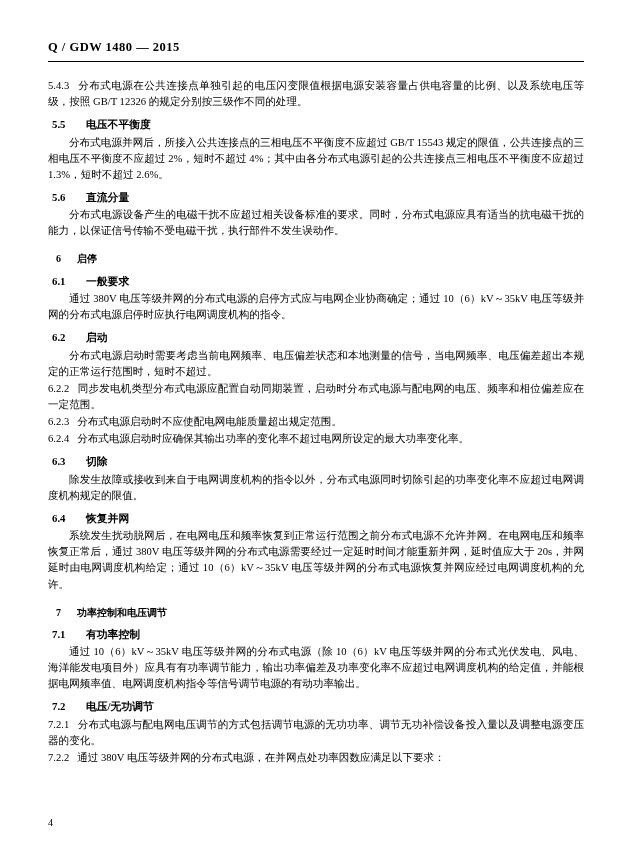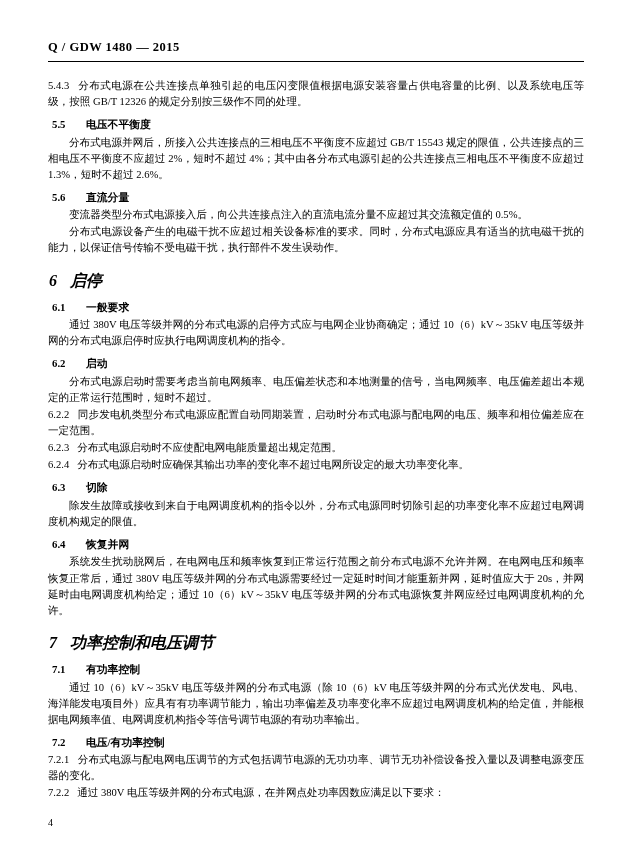--- a/index.html
+++ b/index.html
@@ -53,24 +53,23 @@
   .heading {
     margin: 6px 0 2px 4px;
     font-weight: bold;
     font-size: 10.8px;
   }
   .heading .num {
     display: inline-block;
     min-width: 34px;
   }
   .heading-major {
-    margin: 12px 0 4px 1px;
+    margin: 12px 0 4px 8px;
     font-weight: bold;
-    font-size: 16px;
-    font-style: italic;
+    font-size: 10px;
   }
   .heading-major .num {
     display: inline-block;
     min-width: 21px;
   }
   .pagenum {
     position: absolute;
     left: 48px;
     bottom: 18px;
     font-size: 10px;
@@ -82,36 +81,35 @@
 <div class="page">
 
   <div class="header">Q / GDW  1480 — 2015</div>
   <hr class="rule">
 
   <div class="body-block" id="content-root">
       <p class="para indent-hang"><span class="lbl">5.4.3</span>&nbsp;&nbsp;&nbsp;<span>分布式电源在公共连接点单独引起的电压闪变限值根据电源安装容量占供电容量的比例、以及系统电压等级，按照 GB/T 12326 的规定分别按三级作不同的处理。</span></p>
       <div class="heading"><span class="num">5.5</span><span>电压不平衡度</span></div>
       <p class="para indent-2">分布式电源并网后，所接入公共连接点的三相电压不平衡度不应超过 GB/T 15543 规定的限值，公共连接点的三相电压不平衡度不应超过 2%，短时不超过 4%；其中由各分布式电源引起的公共连接点三相电压不平衡度不应超过 1.3%，短时不超过 2.6%。</p>
       <div class="heading"><span class="num">5.6</span><span>直流分量</span></div>
-      <p class="para indent-2">变流器类型分布式电源接入后，向公共连接点注入的直流电流分量不应超过其交流额定值的 0.5%。</p>
       <p class="para indent-2">分布式电源设备产生的电磁干扰不应超过相关设备标准的要求。同时，分布式电源应具有适当的抗电磁干扰的能力，以保证信号传输不受电磁干扰，执行部件不发生误动作。</p>
       <div class="heading-major"><span class="num">6</span><span>启停</span></div>
       <div class="heading"><span class="num">6.1</span><span>一般要求</span></div>
       <p class="para indent-2">通过 380V 电压等级并网的分布式电源的启停方式应与电网企业协商确定；通过 10（6）kV～35kV 电压等级并网的分布式电源启停时应执行电网调度机构的指令。</p>
       <div class="heading"><span class="num">6.2</span><span>启动</span></div>
       <p class="para indent-2">分布式电源启动时需要考虑当前电网频率、电压偏差状态和本地测量的信号，当电网频率、电压偏差超出本规定的正常运行范围时，短时不超过。</p>
       <p class="para indent-hang"><span class="lbl">6.2.2</span>&nbsp;&nbsp;&nbsp;<span>同步发电机类型分布式电源应配置自动同期装置，启动时分布式电源与配电网的电压、频率和相位偏差应在一定范围。</span></p>
       <p class="para indent-hang"><span class="lbl">6.2.3</span>&nbsp;&nbsp;&nbsp;<span>分布式电源启动时不应使配电网电能质量超出规定范围。</span></p>
       <p class="para indent-hang"><span class="lbl">6.2.4</span>&nbsp;&nbsp;&nbsp;<span>分布式电源启动时应确保其输出功率的变化率不超过电网所设定的最大功率变化率。</span></p>
       <div class="heading"><span class="num">6.3</span><span>切除</span></div>
       <p class="para indent-2">除发生故障或接收到来自于电网调度机构的指令以外，分布式电源同时切除引起的功率变化率不应超过电网调度机构规定的限值。</p>
       <div class="heading"><span class="num">6.4</span><span>恢复并网</span></div>
       <p class="para indent-2">系统发生扰动脱网后，在电网电压和频率恢复到正常运行范围之前分布式电源不允许并网。在电网电压和频率恢复正常后，通过 380V 电压等级并网的分布式电源需要经过一定延时时间才能重新并网，延时值应大于 20s，并网延时由电网调度机构给定；通过 10（6）kV～35kV 电压等级并网的分布式电源恢复并网应经过电网调度机构的允许。</p>
       <div class="heading-major"><span class="num">7</span><span>功率控制和电压调节</span></div>
       <div class="heading"><span class="num">7.1</span><span>有功率控制</span></div>
       <p class="para indent-2">通过 10（6）kV～35kV 电压等级并网的分布式电源（除 10（6）kV 电压等级并网的分布式光伏发电、风电、海洋能发电项目外）应具有有功率调节能力，输出功率偏差及功率变化率不应超过电网调度机构的给定值，并能根据电网频率值、电网调度机构指令等信号调节电源的有动功率输出。</p>
-      <div class="heading"><span class="num">7.2</span><span>电压/有功率控制</span></div>
+      <div class="heading"><span class="num">7.2</span><span>电压/无功调节</span></div>
       <p class="para indent-hang"><span class="lbl">7.2.1</span>&nbsp;&nbsp;&nbsp;<span>分布式电源与配电网电压调节的方式包括调节电源的无功功率、调节无功补偿设备投入量以及调整电源变压器的变化。</span></p>
       <p class="para indent-hang"><span class="lbl">7.2.2</span>&nbsp;&nbsp;&nbsp;<span>通过 380V 电压等级并网的分布式电源，在并网点处功率因数应满足以下要求：</span></p>
     </div>
 
   <div class="pagenum">4</div>
 </div>
 
 </body></html>

